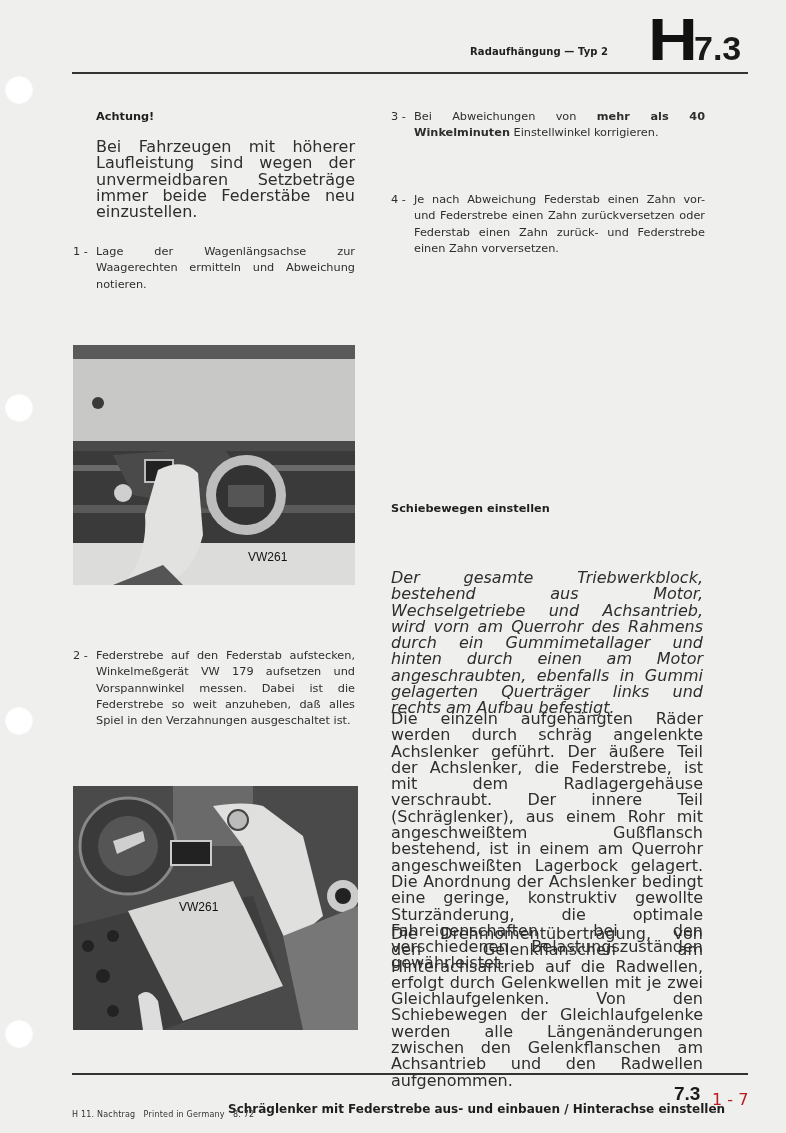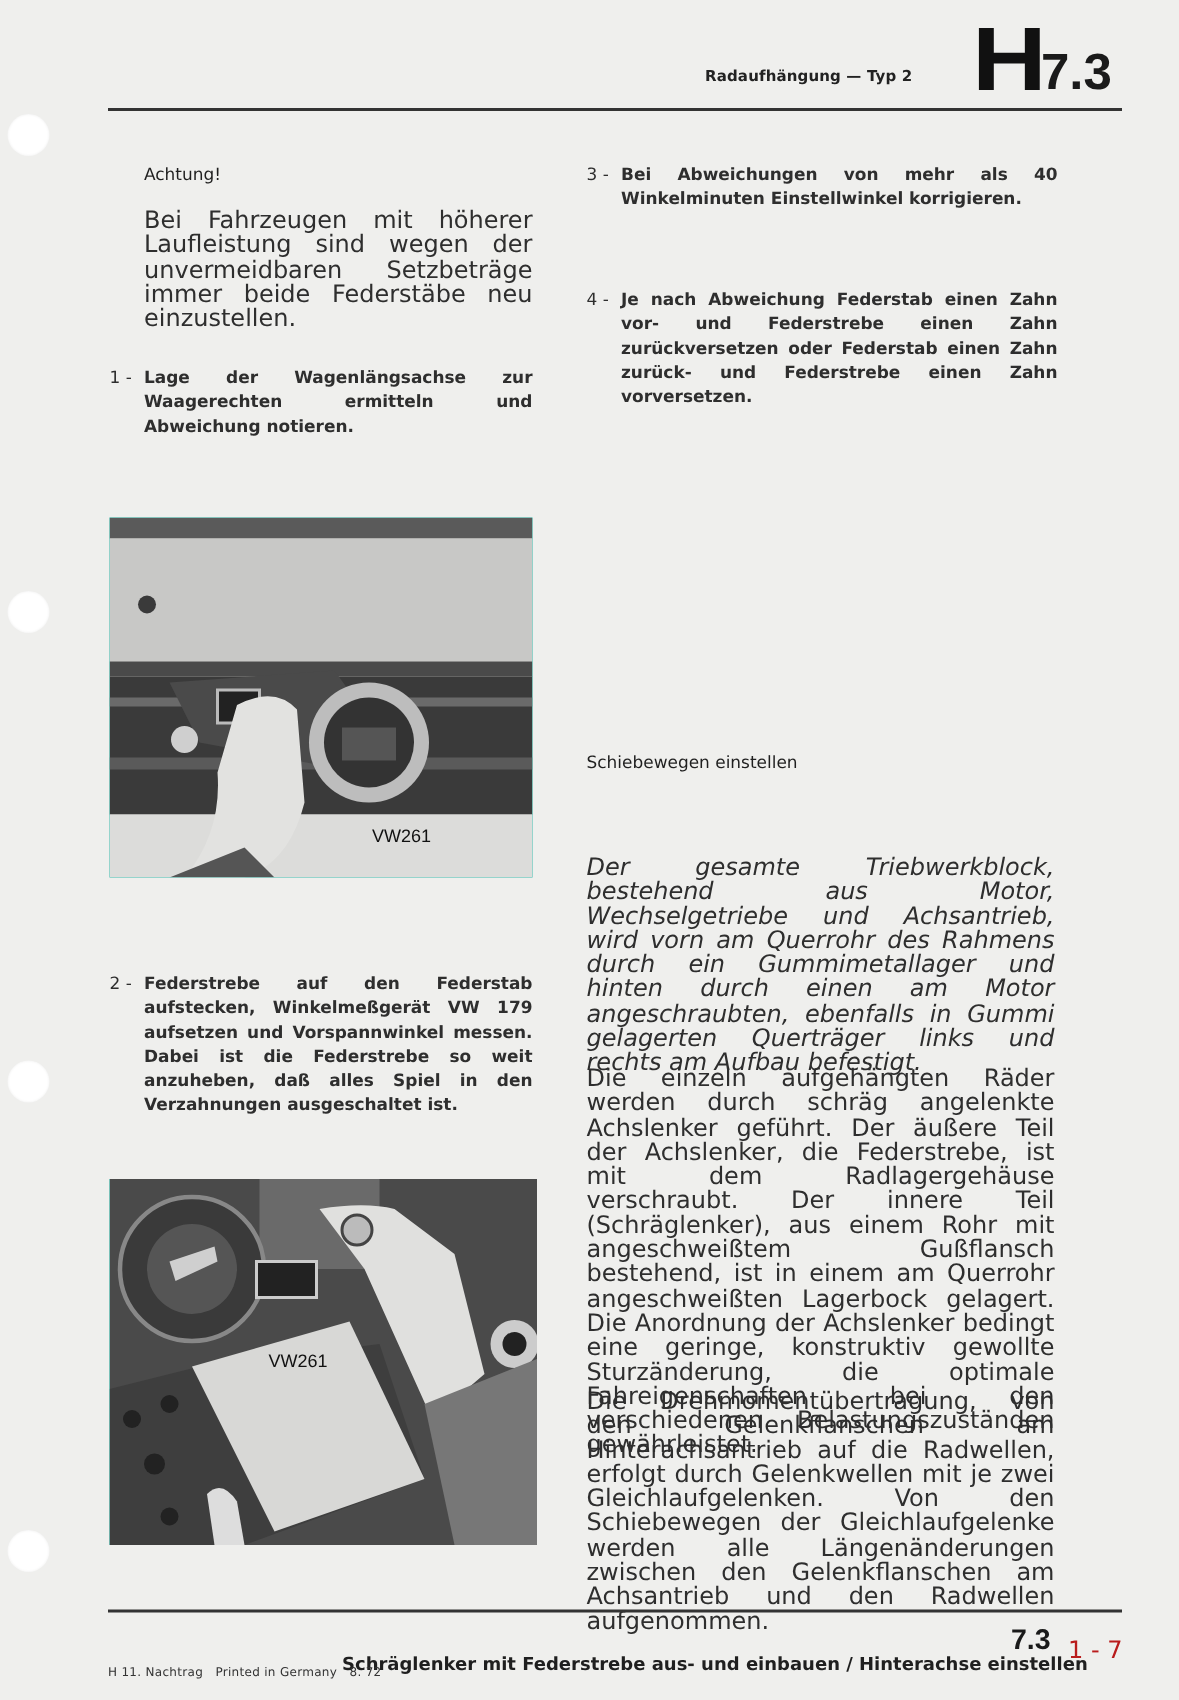--- a/index.html
+++ b/index.html
@@ -26,22 +26,22 @@
     position: absolute; left: 694px; top: 28px; font-size: 34px; font-weight: bold;
     line-height: 40px; color: #1a1a1a; font-family: "Liberation Sans", sans-serif;
   }
   .rule { position: absolute; height: 1.5px; background: #333; }
   .p {
     position: absolute; font-size: 16px; line-height: 16.3px; text-align: justify;
     color: #2e2e2e;
   }
   .num-item { position: absolute; font-size: 11.3px; line-height: 16.3px; color: #2e2e2e; }
   .num-item .n { position: absolute; left: 0; top: 0; }
-  .num-item .t { position: absolute; left: 23px; right: 0; top: 0; text-align: justify; font-weight: bold; }
-  .heading { position: absolute; font-size: 11.3px; font-weight: normal; color: #1f1f1f; }
+  .num-item .t { position: absolute; left: 23px; right: 0; top: 0; text-align: justify; }
+  .heading { position: absolute; font-size: 11.3px; font-weight: bold; color: #1f1f1f; }
   .photo { position: absolute; overflow: hidden; background: #14b8a6; }
   .callout { position: absolute; font-size: 12px; color: #111; font-family: "Liberation Sans", sans-serif; }
   .footer-title {
     position: absolute; left: 228px; top: 1090px; font-size: 12px; font-weight: bold; color: #1f1f1f; margin-top: 12px;
   }
   .footer-sec {
     position: absolute; left: 674px; top: 1083px; font-size: 19px; font-weight: bold; color: #1a1a1a;
     font-family: "Liberation Sans", sans-serif;
   }
   .footer-page { position: absolute; left: 712px; top: 1090px; font-size: 16px; color: #b91c1c; }

